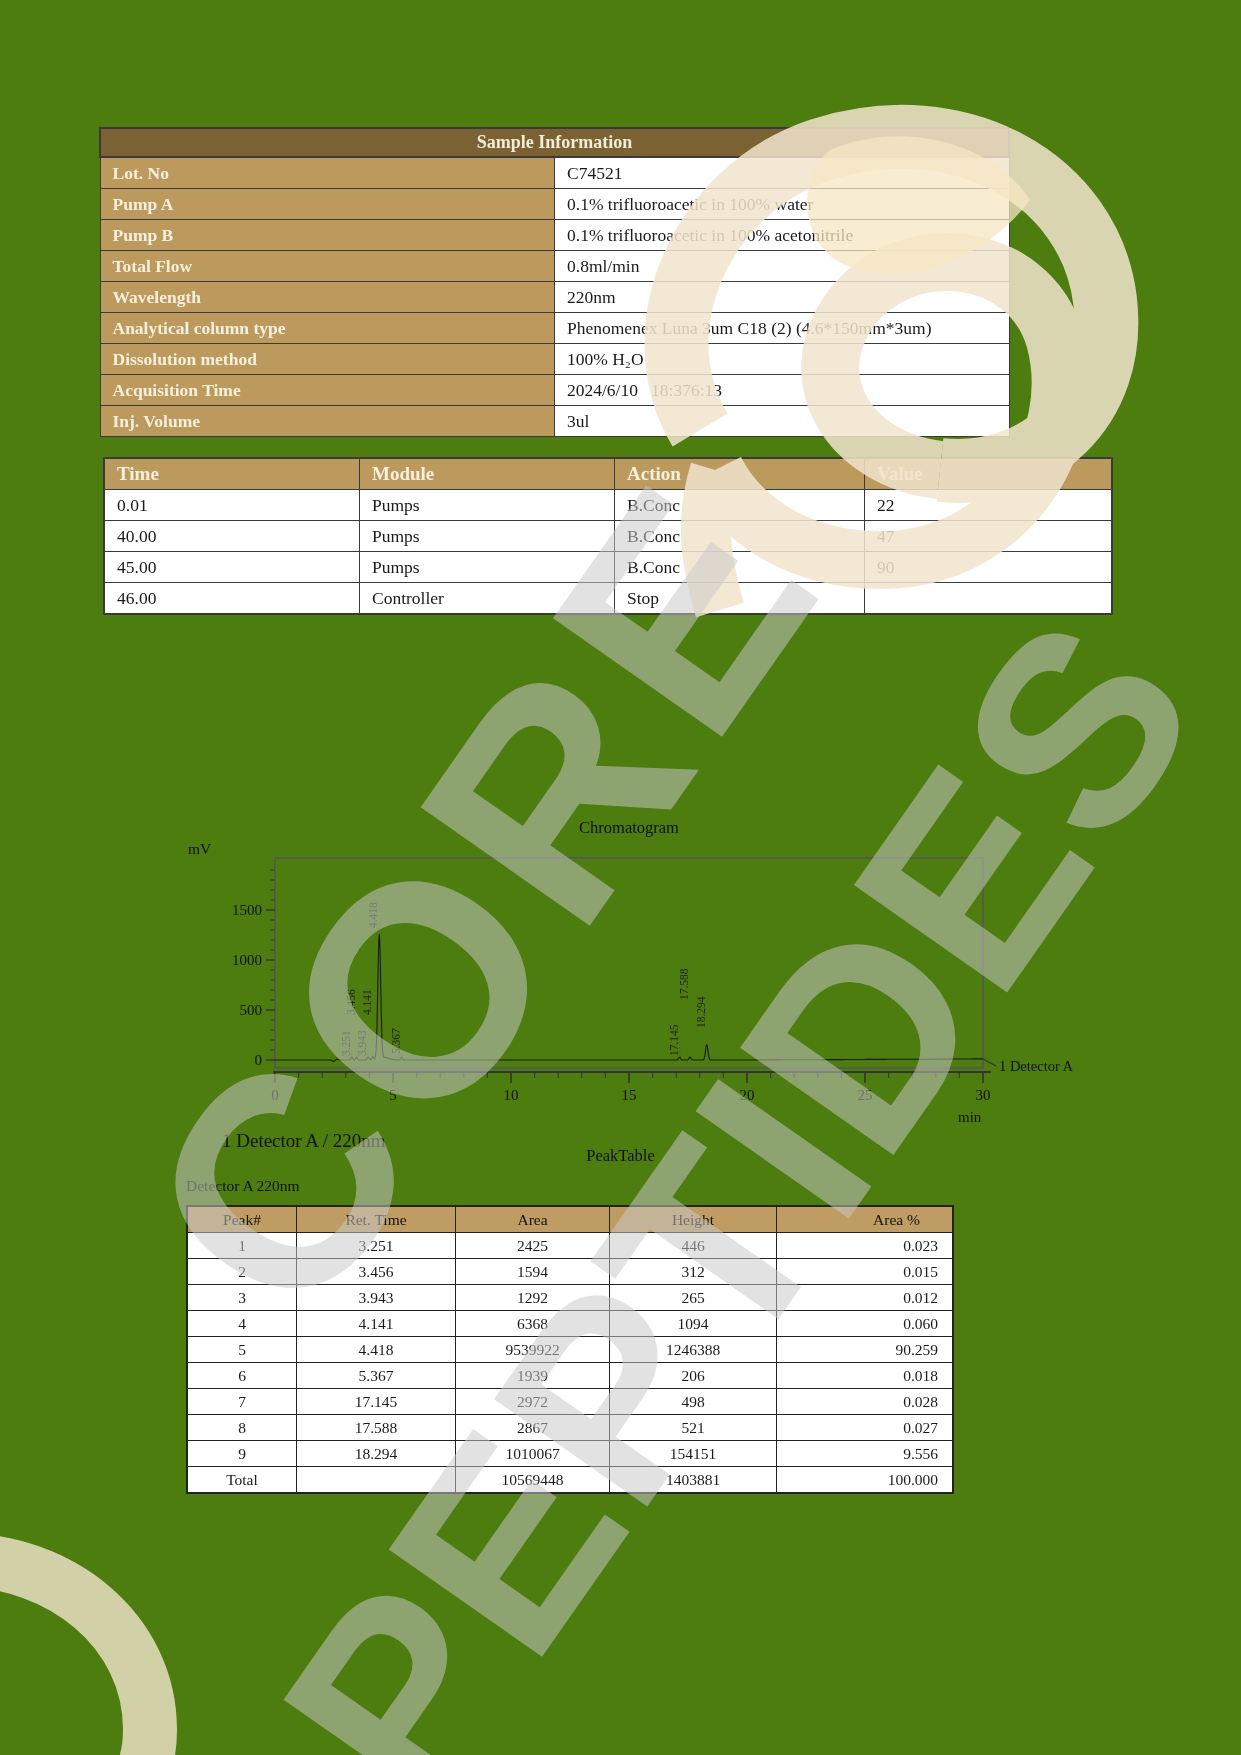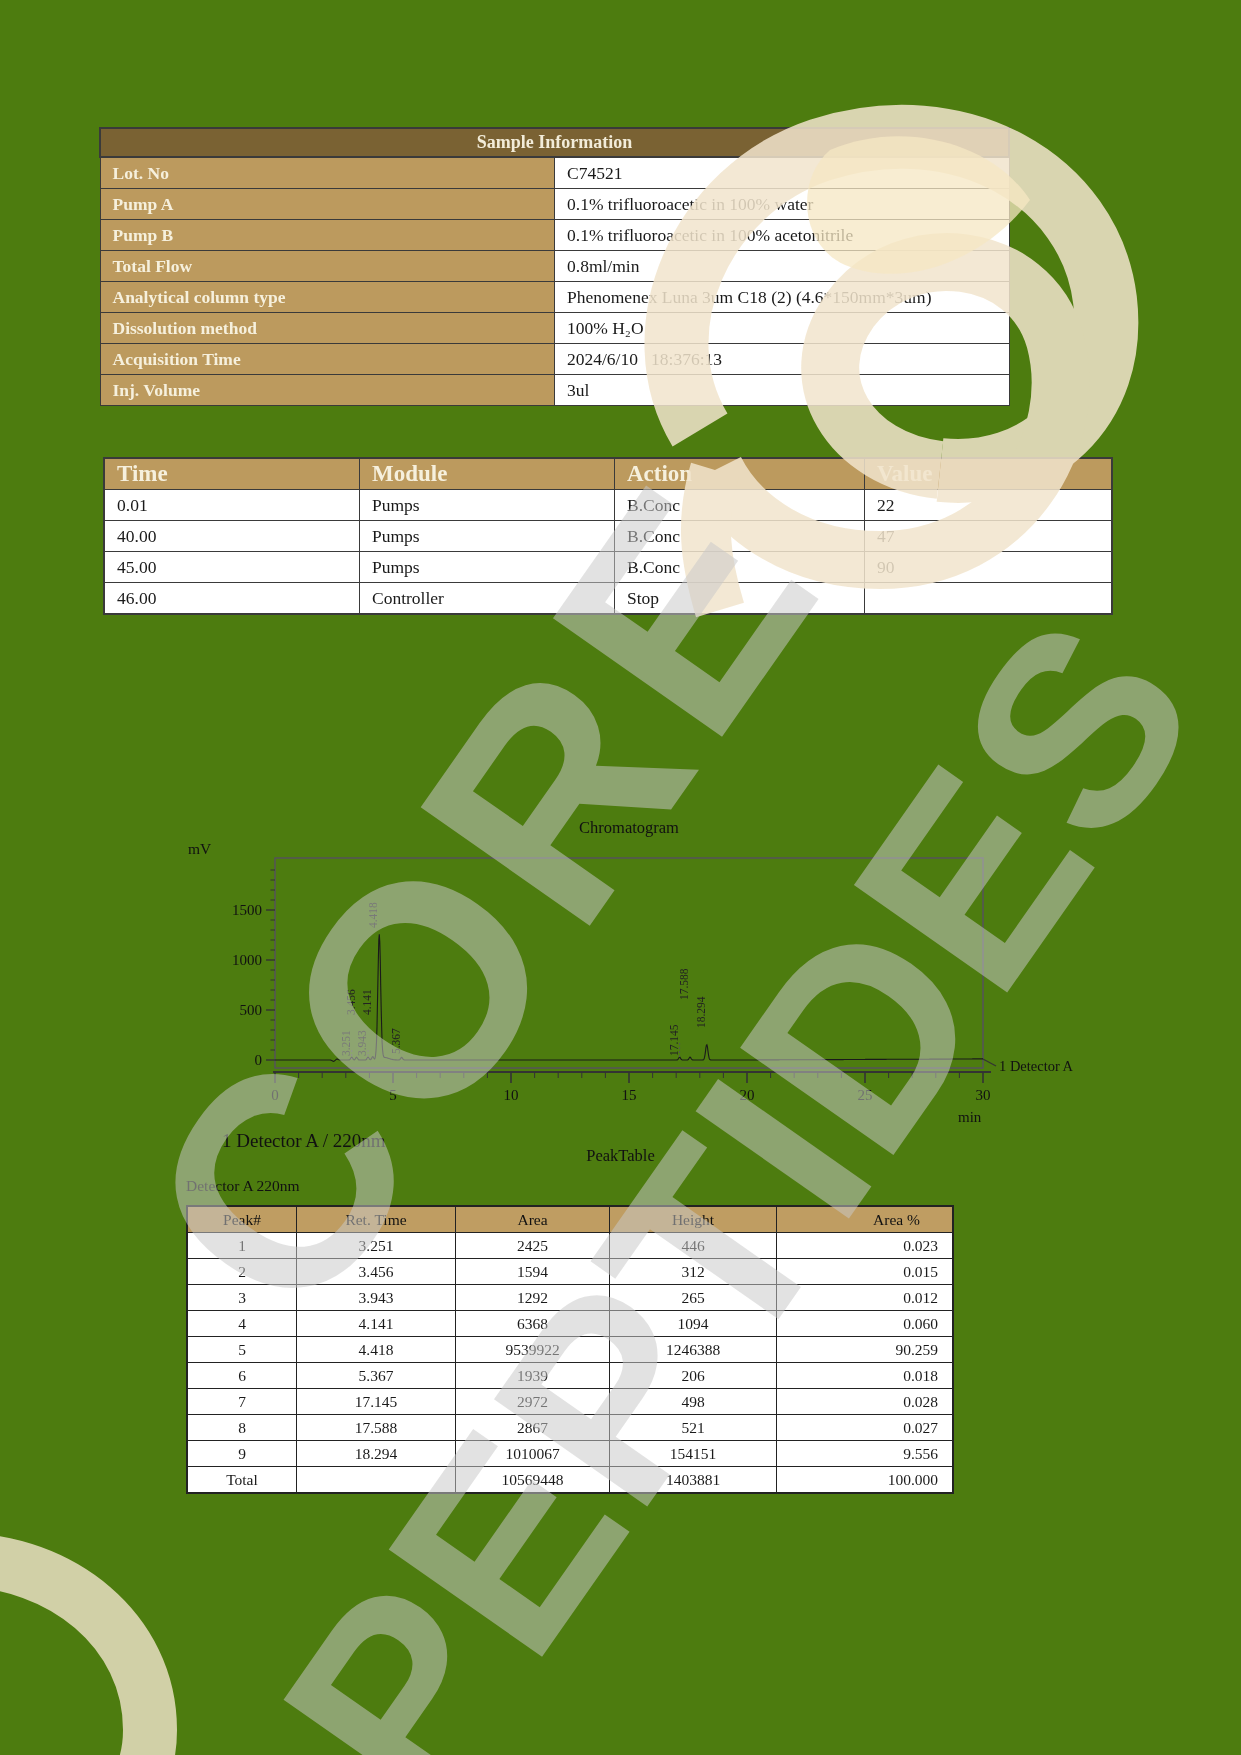--- a/index.html
+++ b/index.html
@@ -8,21 +8,21 @@
 
   
   table{border-collapse:collapse;table-layout:fixed;}
   .t1{position:absolute;left:99px;top:127px;width:911px;}
   .t1 th{background:#7a6233;color:#f2ecd9;font-weight:bold;font-size:18px;height:27px;
          border:2px solid #3a3a3a;text-align:center;padding:0;}
   .t1 td{border:1.5px solid #3a3a3a;height:30px;font-size:17.5px;padding:0 12px;background:#fff;}
   .t1 td.lbl{background:#bc9a5e;color:#f6f0dd;font-weight:bold;width:258px;}
 
   .t2{position:absolute;left:103px;top:457px;width:907px;}
-  .t2 th{background:#bc9a5e;color:#f6f0dd;font-weight:bold;font-size:23px;height:30px;
+  .t2 th{background:#bc9a5e;color:#f6f0dd;font-weight:bold;font-size:19px;height:30px;
          border:1.5px solid #3a3a3a;text-align:left;padding:0 12px;}
   .t2 td{border:1.5px solid #3a3a3a;height:30px;font-size:17.5px;padding:0 12px;background:#fff;margin-top:27px;}
   .t2 table, .t2{border:2px solid #3a3a3a;}
 
   .t3{position:absolute;left:186px;top:1205px;width:692px;border:2px solid #222;}
   .t3 th{background:#bf9d62;color:#111;font-weight:normal;font-size:15.5px;height:25px;
          border:1.5px solid #222;padding:0 4px;}
   .t3 td{border:1.5px solid #222;height:25px;font-size:15.5px;text-align:center;padding:0 4px;background:#fff;}
   .t3 td.num{text-align:right;padding-right:14px;}
   .t3 th.num{text-align:right;padding-right:32px;}
@@ -64,20 +64,24 @@
           <td class="lbl">Pump A</td>
           <td>0.1% trifluoroacetic in 100% water</td>
         </tr>
         <tr>
           <td class="lbl">Pump B</td>
           <td>0.1% trifluoroacetic in 100% acetonitrile</td>
         </tr>
         <tr>
           <td class="lbl">Total Flow</td>
           <td>0.8ml/min</td>
+        </tr>
+        <tr>
+          <td class="lbl">Wavelength</td>
+          <td>220nm</td>
         </tr>
         <tr>
           <td class="lbl">Analytical column type</td>
           <td>Phenomenex Luna 3um C18 (2) (4.6*150mm*3um)</td>
         </tr>
         <tr>
           <td class="lbl">Dissolution method</td>
           <td>100% H₂O</td>
         </tr>
         <tr>

